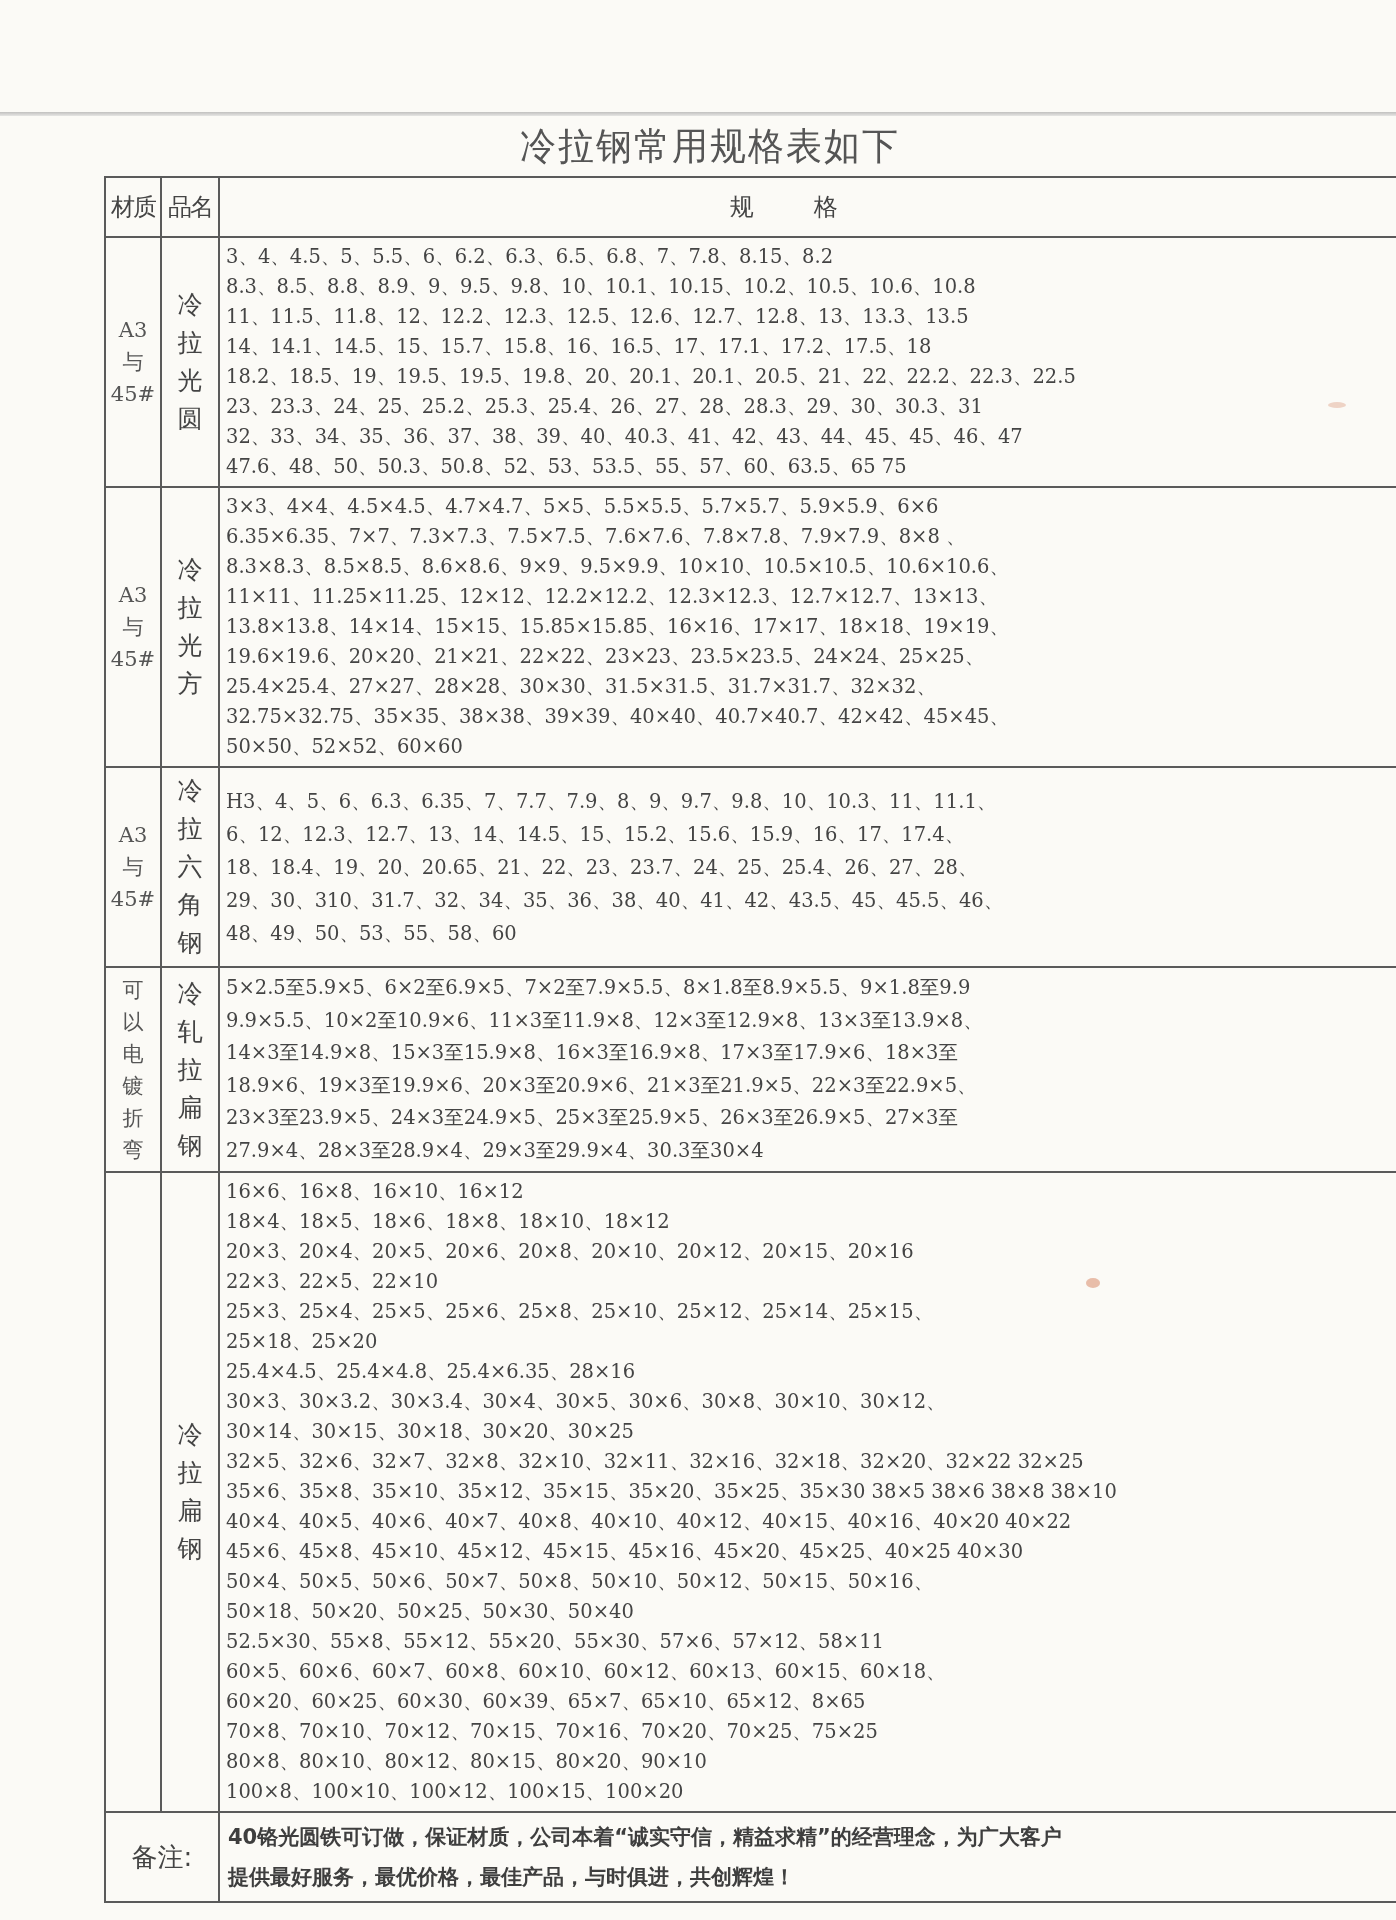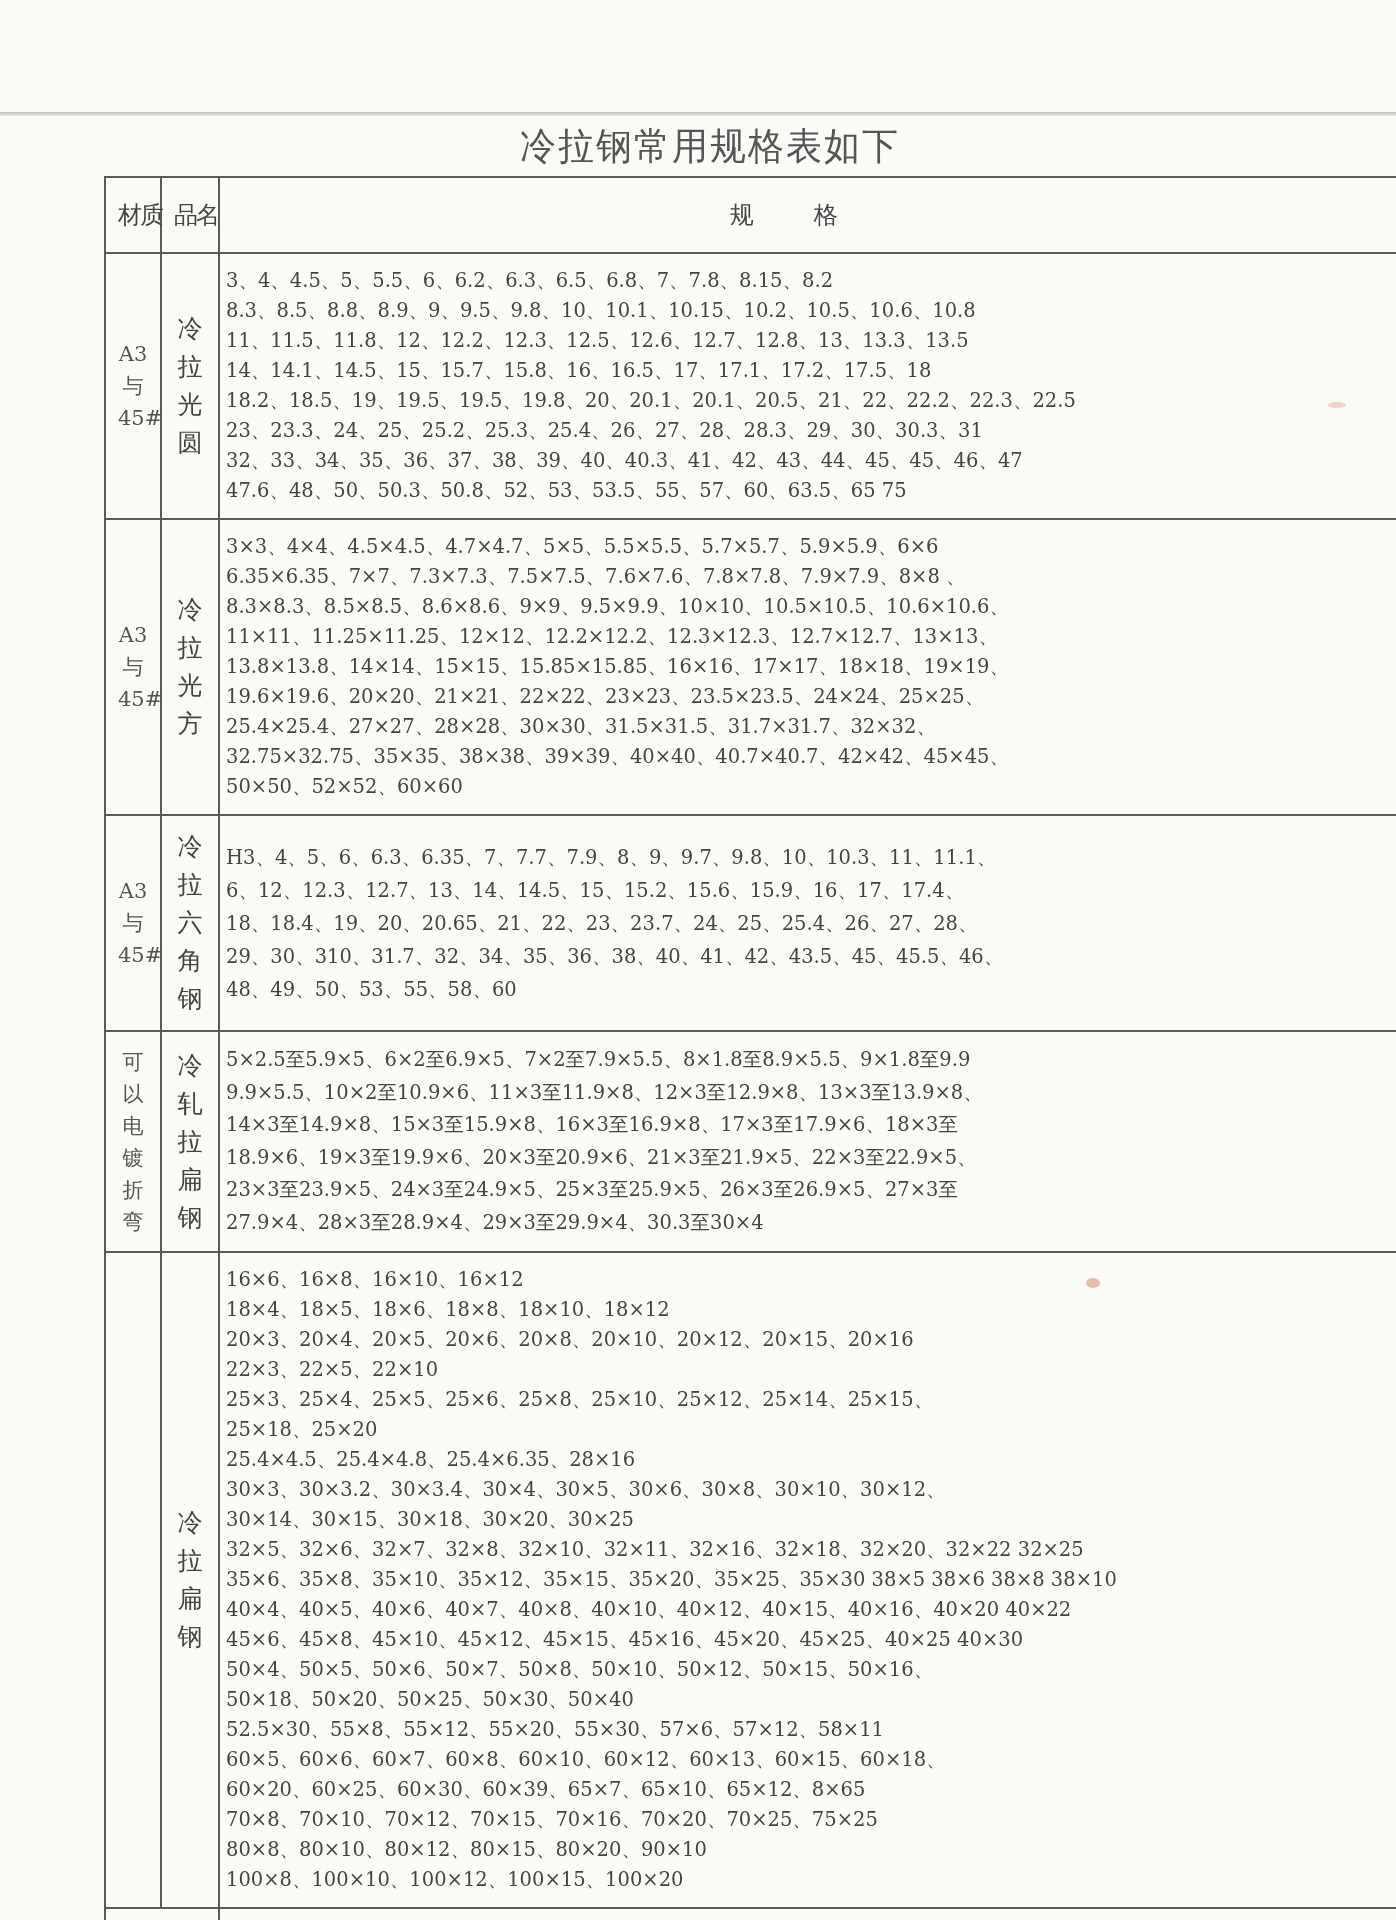--- a/index.html
+++ b/index.html
@@ -22,21 +22,21 @@
     font-family: "DejaVu Sans", "Liberation Sans", sans-serif;
     transform: scaleY(1.05);
   }
   .sheet {
     position: absolute; left: 104px; top: 176px; width: 1304px;
     border-collapse: collapse;
     table-layout: fixed;
   }
   .sheet td, .sheet th {
     border: 2px solid #5a5a5a;
-    padding: 12px;
+    padding: 4px;
     vertical-align: middle;
   }
   .sheet { border-right: 3px solid #4a4a4a; }
   col.c1 { width: 56px; }
   col.c2 { width: 58px; }
   col.c3 { width: 1190px; }
   .hdr { height: 50px; font-family: "DejaVu Sans", "Liberation Sans", sans-serif; font-size: 24px; color:#444; font-weight: normal; }
   .hdr-spec { text-align: center; letter-spacing: 60px; padding-left: 0; }
   .hdr-small { font-size: 24px; text-align: center; white-space: nowrap; letter-spacing: -2px; }
   .mat {

